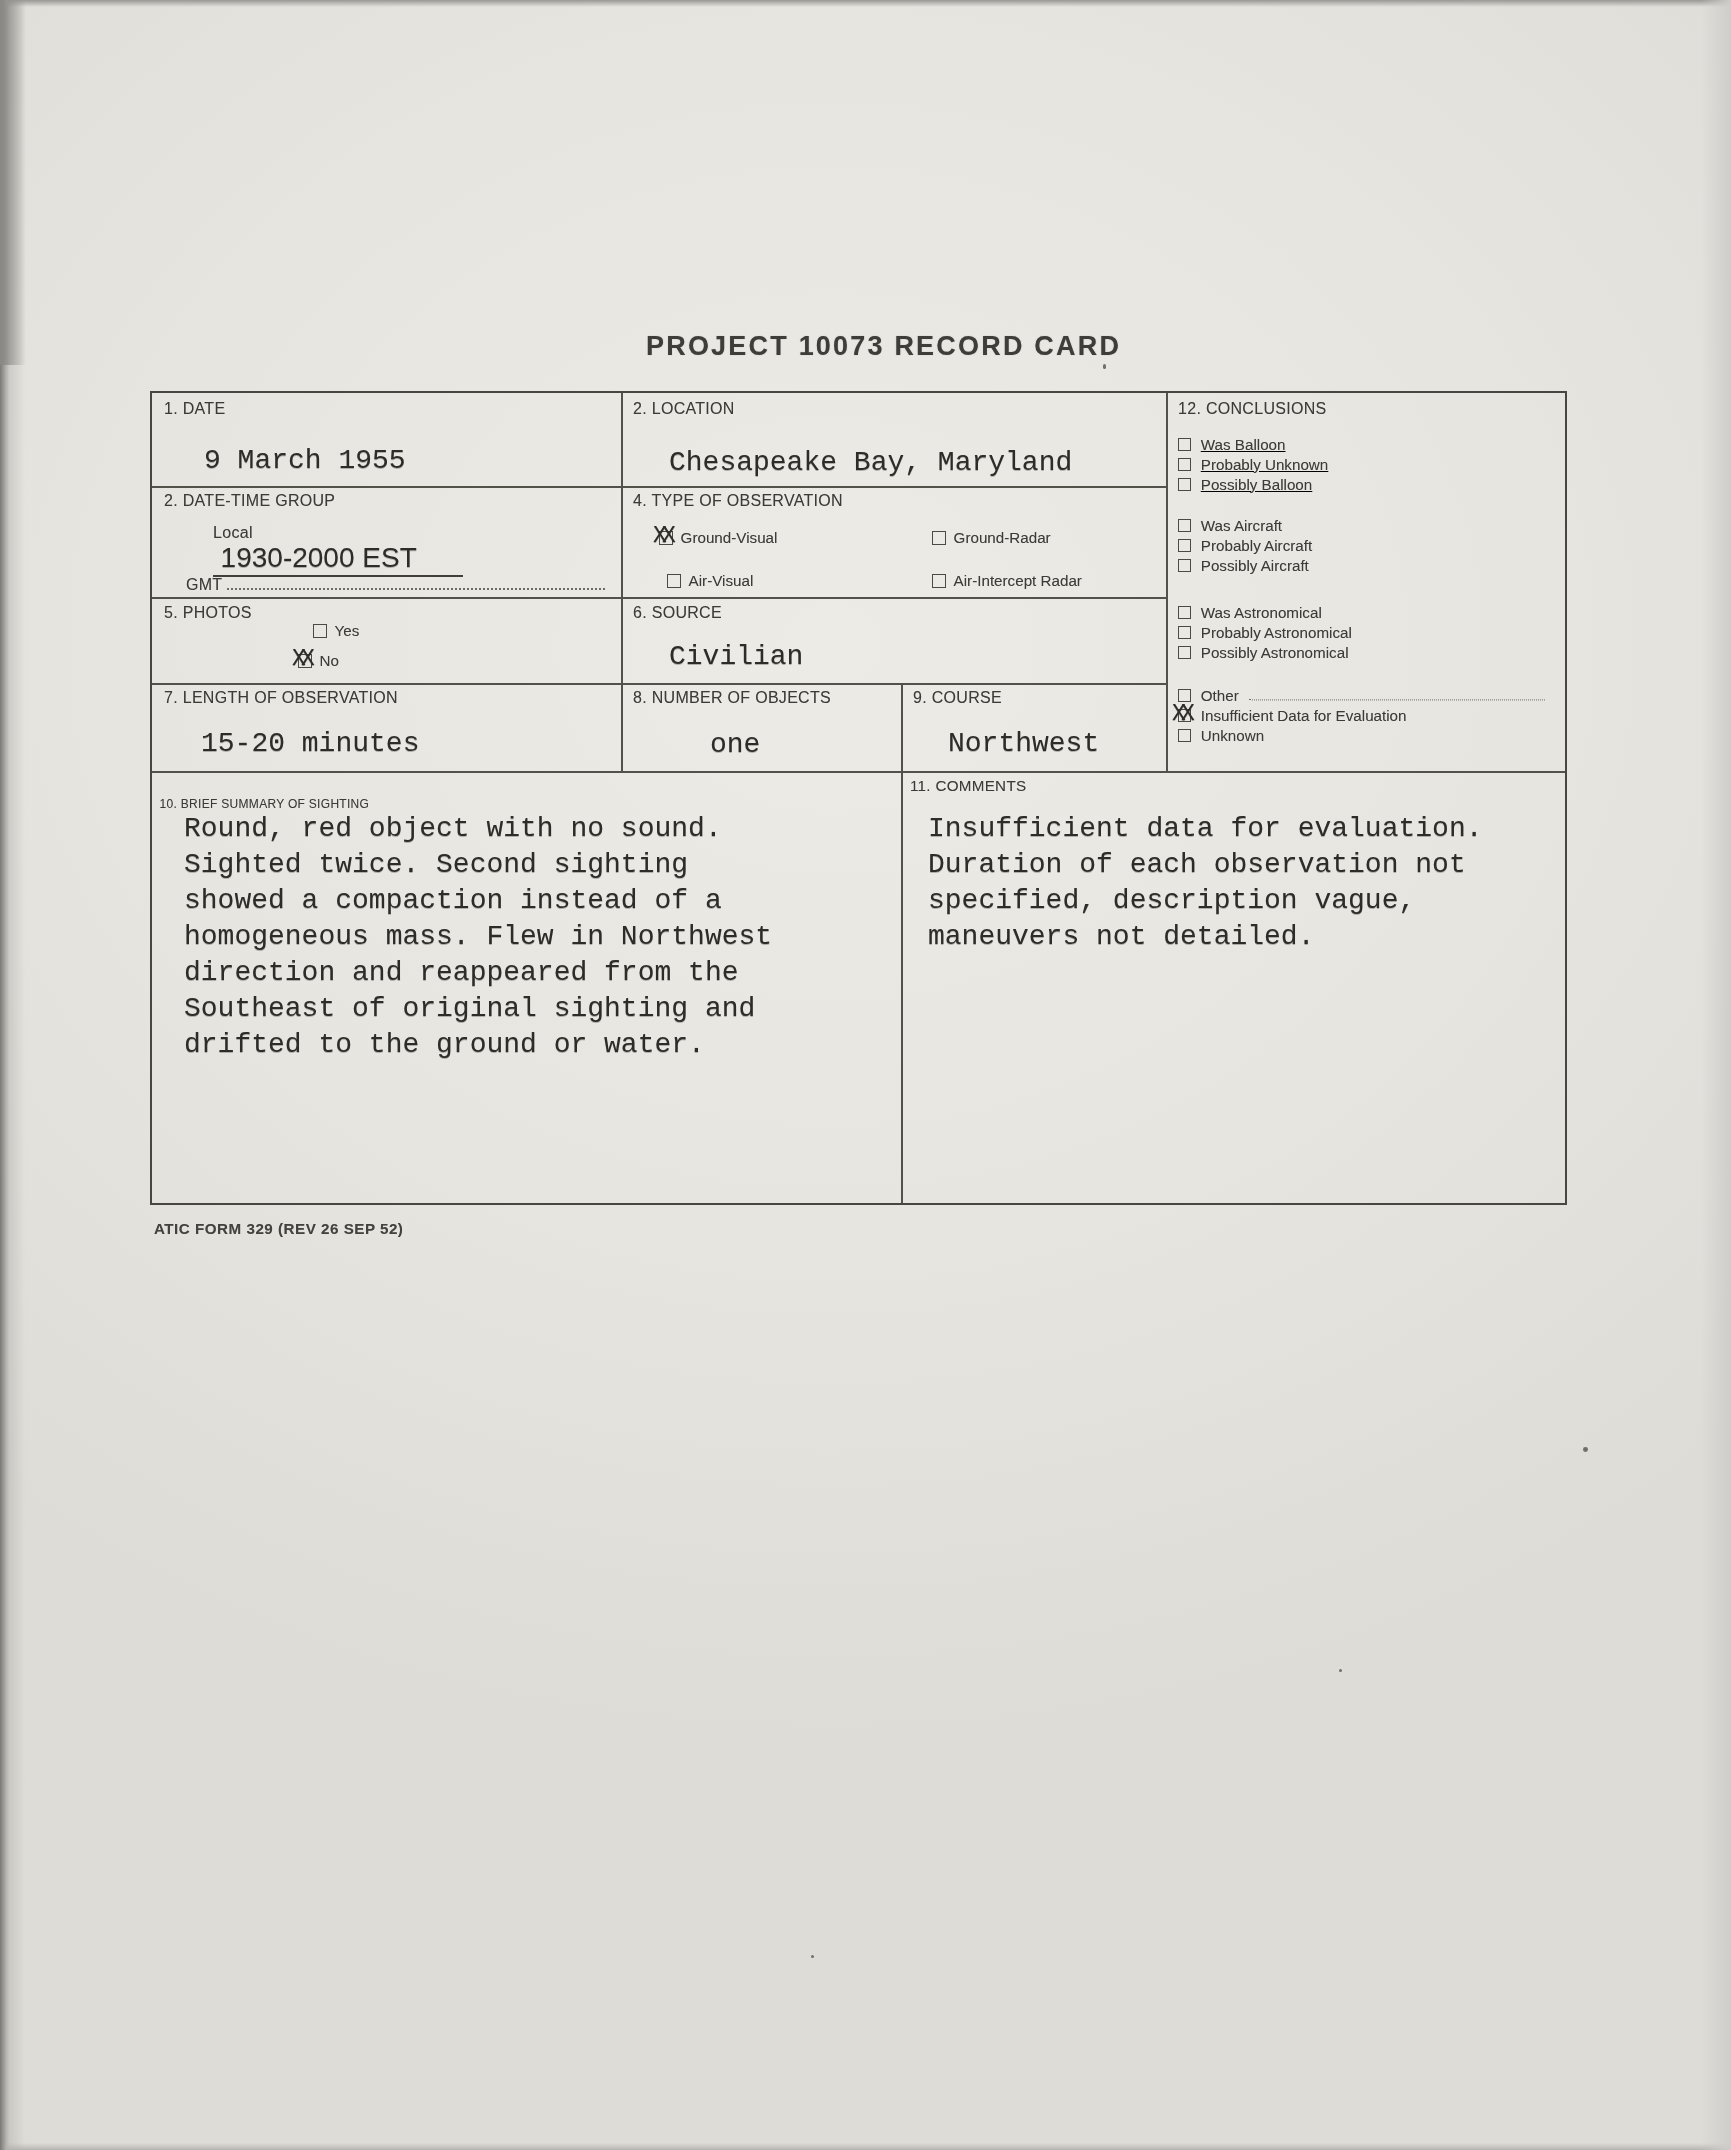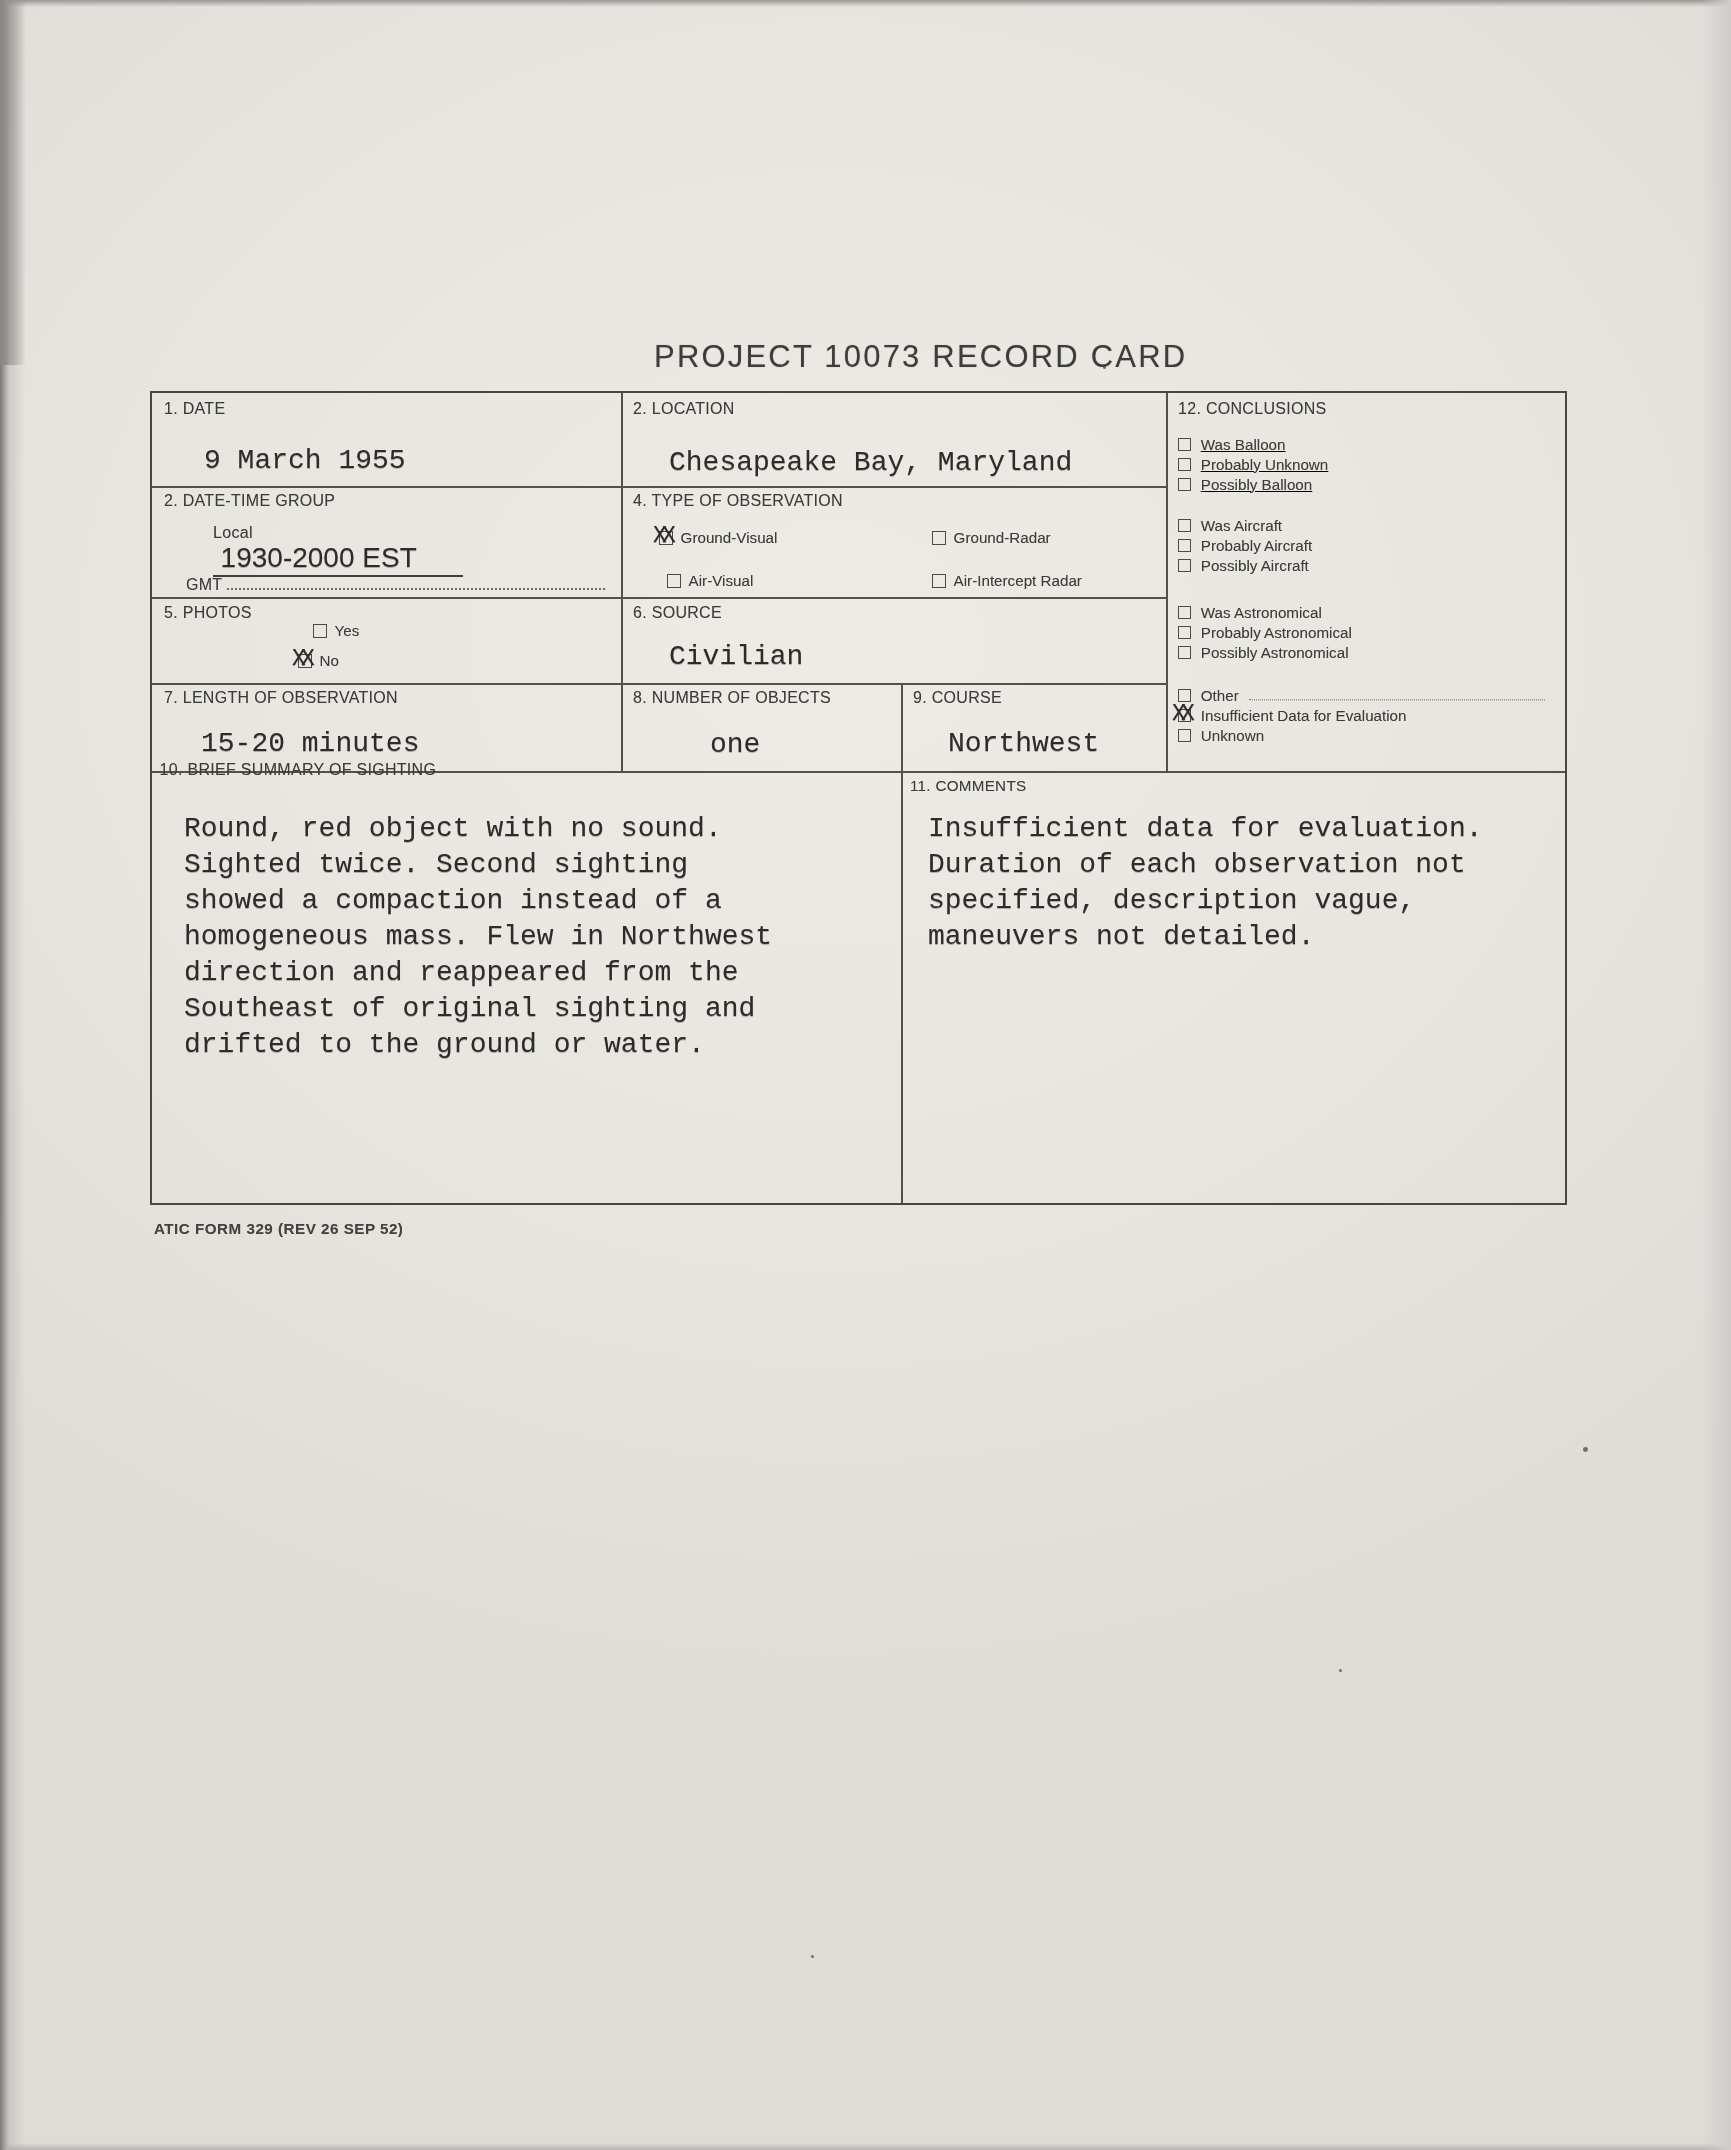--- a/index.html
+++ b/index.html
@@ -17,22 +17,22 @@
   .edge{position:absolute;pointer-events:none;}
   .edge-top{left:0;top:0;width:100%;height:6.5px;background:linear-gradient(180deg,#9a9894,rgba(231,229,224,0));}
   .edge-bottom{left:0;bottom:0;width:100%;height:7.6px;background:linear-gradient(0deg,#b2b0ac,rgba(231,229,224,0));}
   .edge-left{left:0;top:0;width:8.7px;height:100%;background:linear-gradient(90deg,#7b7975,#b5b3af 70%,rgba(231,229,224,0));}
   .edge-left2{left:6.5px;top:0;width:18.5px;height:100%;background:linear-gradient(90deg,rgba(176,174,170,.5),rgba(231,229,224,0));}
   .edge-left-low{left:0;top:3280;width:26px;height:365px;background:linear-gradient(90deg,#8b8985,rgba(231,229,224,0));}
   .edge-right{right:0;top:0;width:30px;height:100%;background:linear-gradient(270deg,#cfcdc9,rgba(231,229,224,0));}
   .speck{position:absolute;background:#55524e;border-radius:50%;opacity:.8;}
 
   .title{
-    position:absolute;left:642px;top:327px;margin:12px;
-    font-size:31px;font-weight:400;letter-spacing:2.2px;color:#3e3d39;
+    position:absolute;left:642px;top:327px;margin:4px;
+    font-size:27px;font-weight:700;letter-spacing:2.2px;color:#3e3d39;
     text-shadow:0 0 1.1px rgba(62,61,57,.35);white-space:nowrap;
   }
   .footer{
     position:absolute;left:154px;top:1220px;
     font-size:15.2px;font-weight:700;letter-spacing:0.5px;color:#43423e;
     text-shadow:0 0 0.5px rgba(62,61,57,.3);
   }
 
   .card{
     position:absolute;left:150px;top:391px;width:1413px;height:810px;
@@ -169,21 +169,21 @@
 
     <div class="lbl" style="left:12px;top:296px;">7. LENGTH OF OBSERVATION</div>
     <div class="typed" style="left:49px;top:333px;">15-20 minutes</div>
 
     <div class="lbl" style="left:481px;top:296px;">8. NUMBER OF OBJECTS</div>
     <div class="typed" style="left:558px;top:334px;">one</div>
 
     <div class="lbl" style="left:761px;top:296px;">9. COURSE</div>
     <div class="typed" style="left:796px;top:333px;">Northwest</div>
 
-    <div class="lbl" style="left:7.6px;top:368px;font-size:16px;">10. BRIEF SUMMARY OF SIGHTING</div>
+    <div class="lbl" style="left:7.6px;top:404px;font-size:12px;">10. BRIEF SUMMARY OF SIGHTING</div>
     <div class="typed" style="left:32px;top:418px;width:702px;">Round, red object with no sound.
 Sighted twice. Second sighting
 showed a compaction instead of a
 homogeneous mass. Flew in Northwest
 direction and reappeared from the
 Southeast of original sighting and
 drifted to the ground or water.</div>
 
     <div class="lbl" style="left:758px;top:384px;font-size:15.2px;">11. COMMENTS</div>
     <div class="typed" style="left:776px;top:418px;width:632px;">Insufficient data for evaluation.

